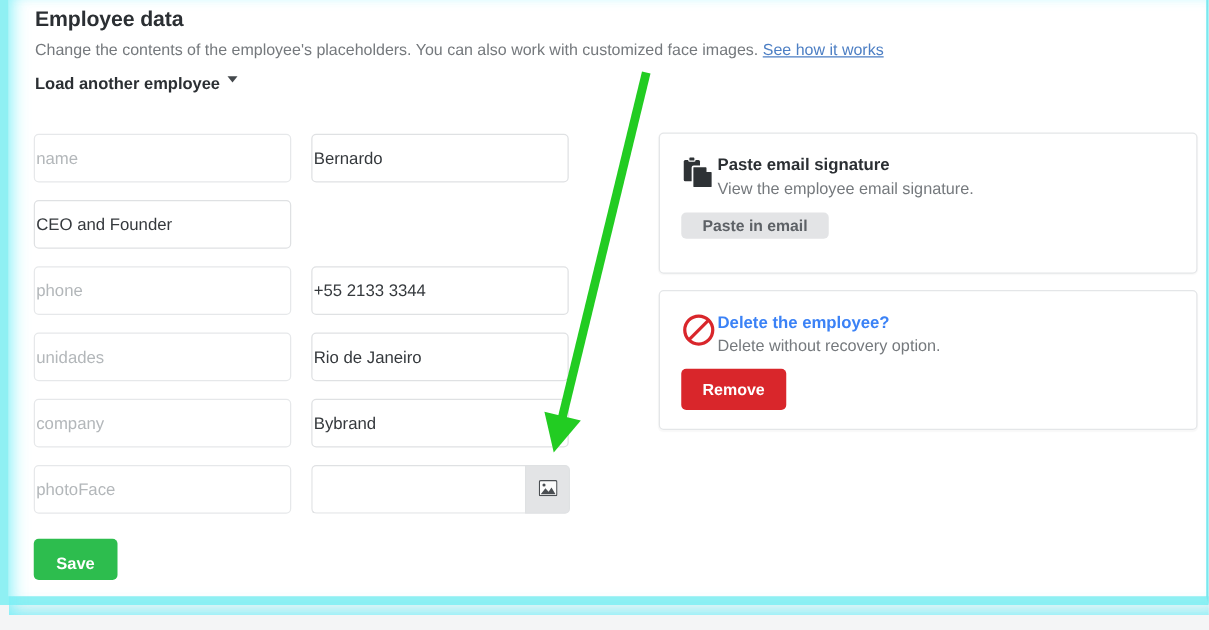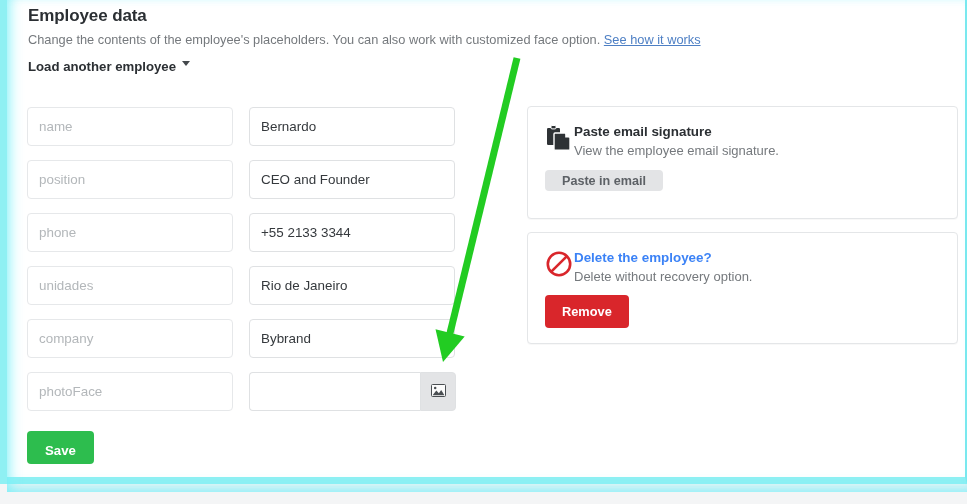--- a/index.html
+++ b/index.html
@@ -87,21 +87,21 @@
 
   .inp {
     width: 206px;
     height: 39px;
     border: 1px solid #dfe1e3;
     border-radius: 4px;
     background: #fff;
     font-family: "Liberation Sans", sans-serif;
     font-size: 13.4px;
     color: #35393d;
-    padding: 0 11px;
+    padding: 0 1px;
     outline: none;
   }
   .inp::placeholder { color: #b3b7ba; }
   .inp.key-col { border-color: #e6e8ea; }
 
   .inp-group { position: relative; display: flex; width: 207px; }
   .inp-group .inp { width: 171px; border-right: none;
                     border-top-right-radius: 0; border-bottom-right-radius: 0; }
   .pick-btn {
     width: 36px; height: 39px;
@@ -193,39 +193,38 @@
 </head>
 <body>
 
 <div id="viewport">
 
   <div id="panel">
 
     <div class="page-head">
       <div class="page-title">Employee data</div>
       <p class="page-sub">
-        <span>Change the contents of the employee's placeholders. You can also work with customized face option.</span>
+        <span>Change the contents of the employee's placeholders. You can also work with customized face images.</span>
         <a href="#">See how it works</a>
       </p>
     </div>
 
     <div class="load-another">
       <span>Load another employee</span>
       <span class="caret-down"></span>
     </div>
 
     <div id="form-area">
 
       <div class="field-row">
         <input class="inp key-col" type="text" readonly="" placeholder="name" style="">
         <input class="inp" type="text" value="Bernardo" style="">
       </div>
 
       <div class="field-row">
-        <input class="inp key-col" type="text" readonly="" placeholder="position" style="">
         <input class="inp" type="text" value="CEO and Founder" style="">
       </div>
 
       <div class="field-row">
         <input class="inp key-col" type="text" readonly="" placeholder="phone" style="">
         <input class="inp" type="text" value="+55 2133 3344" style="">
       </div>
 
       <div class="field-row">
         <input class="inp key-col" type="text" readonly="" placeholder="unidades" style="">

